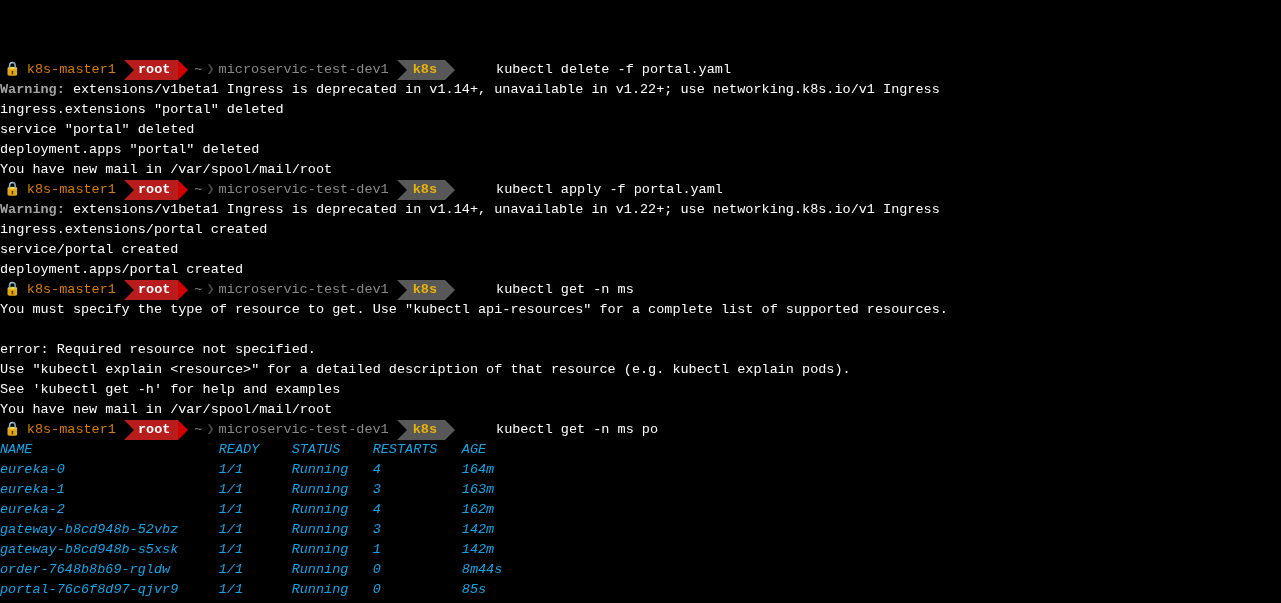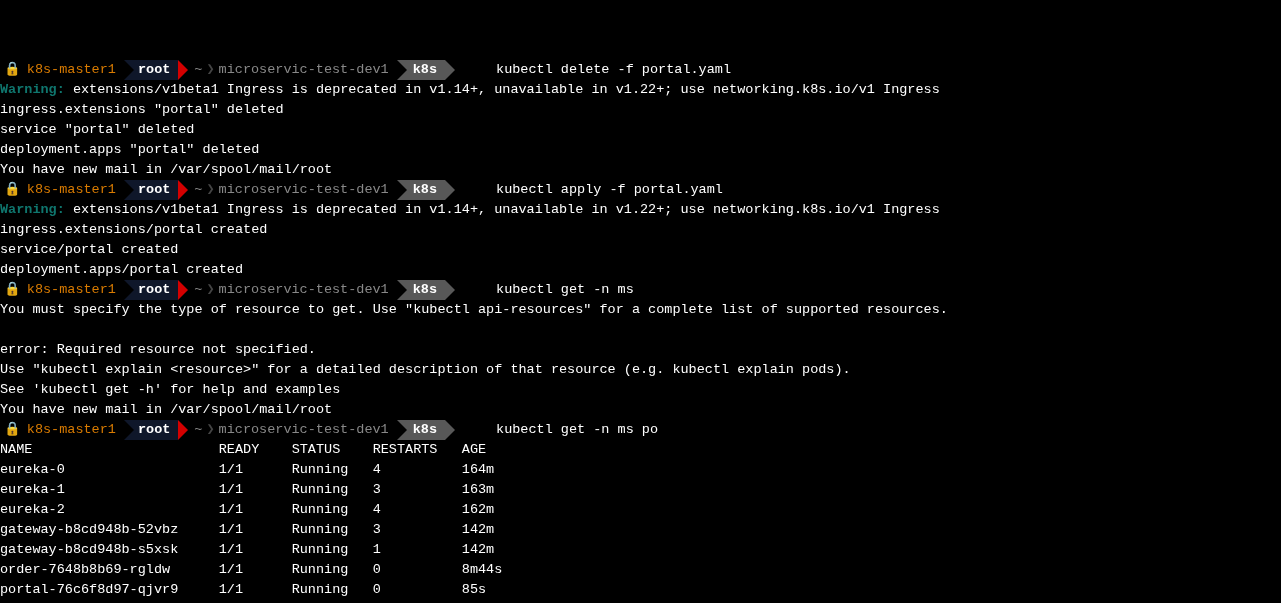--- a/index.html
+++ b/index.html
@@ -35,31 +35,31 @@
       height: 0;
       border-top: 10px solid transparent;
       border-bottom: 10px solid transparent;
       display: inline-block;
       vertical-align: top;
       position: relative;
     }
     .seg1 { background: #000; color: #d97b00; padding-left: 2px;}
     .seg1 .lock { color: #d97b00; margin-right: 6px;}
     .seg1-sep-outer { border-left: 10px solid #000; z-index:2; position: relative;}
-    .seg2 { background: #0f172a; color: #fff; font-weight: bold; padding-left: 14px; margin-left: -10px; justify-content: center;}
+    .seg2 { background: #b91c1c; color: #fff; font-weight: bold; padding-left: 14px; margin-left: -10px; justify-content: center;}
     .seg2-sep-outer { border-left: 10px solid #d40000; z-index:2; position: relative;}
     .seg3 { background: #000; color: #888; padding-left: 16px; margin-left: -10px;}
     .seg3-sep-outer { border-left: 10px solid #000; z-index:2; }
     .seg4 { background: #585858; color: #ddd; padding-left: 16px; margin-left: -10px; font-weight: bold;}
     .seg4-sep-outer { border-left: 10px solid #585858; z-index:2;}
-    .seg4 .txt { color: #ffffff; }
+    .seg4 .txt { color: #eab308; }
     .after-prompt { display: inline; color: #fff; padding-left: 2px; margin-left: 39px;}
     .chev { color: #444; margin: 0 4px; }
-    .warn { color: #0f766e; font-weight: bold; }
-    .tbl { color: #ffffff; }
+    .warn { color: #a3a3a3; font-weight: bold; }
+    .tbl { color: #0ea5e9; font-style: italic; }
     .seg-flat-start { padding-left: 4px; }
   </style>
 </head>
 <body>
 
 
 <div id="term"><span class="line"><span class="prompt"><span class="seg seg1 seg-flat-start"><span class="lock">🔒</span><span>k8s-master1</span></span><span class="sep seg1-sep-outer"></span><span class="seg seg2"><span>root</span></span><span class="sep seg2-sep-outer"></span><span class="seg seg3"><span>~</span><span class="chev">❯</span><span>microservic-test-dev1</span></span><span class="sep seg3-sep-outer"></span><span class="seg seg4"><span class="txt">k8s</span></span><span class="sep seg4-sep-outer"></span></span><span class="after-prompt">kubectl delete -f portal.yaml</span></span><span class="line"><span class="warn">Warning:</span><span> extensions/v1beta1 Ingress is deprecated in v1.14+, unavailable in v1.22+; use networking.k8s.io/v1 Ingress</span></span><span class="line">ingress.extensions "portal" deleted</span><span class="line">service "portal" deleted</span><span class="line">deployment.apps "portal" deleted</span><span class="line">You have new mail in /var/spool/mail/root</span><span class="line"><span class="prompt"><span class="seg seg1 seg-flat-start"><span class="lock">🔒</span><span>k8s-master1</span></span><span class="sep seg1-sep-outer"></span><span class="seg seg2"><span>root</span></span><span class="sep seg2-sep-outer"></span><span class="seg seg3"><span>~</span><span class="chev">❯</span><span>microservic-test-dev1</span></span><span class="sep seg3-sep-outer"></span><span class="seg seg4"><span class="txt">k8s</span></span><span class="sep seg4-sep-outer"></span></span><span class="after-prompt">kubectl apply -f portal.yaml</span></span><span class="line"><span class="warn">Warning:</span><span> extensions/v1beta1 Ingress is deprecated in v1.14+, unavailable in v1.22+; use networking.k8s.io/v1 Ingress</span></span><span class="line">ingress.extensions/portal created</span><span class="line">service/portal created</span><span class="line">deployment.apps/portal created</span><span class="line"><span class="prompt"><span class="seg seg1 seg-flat-start"><span class="lock">🔒</span><span>k8s-master1</span></span><span class="sep seg1-sep-outer"></span><span class="seg seg2"><span>root</span></span><span class="sep seg2-sep-outer"></span><span class="seg seg3"><span>~</span><span class="chev">❯</span><span>microservic-test-dev1</span></span><span class="sep seg3-sep-outer"></span><span class="seg seg4"><span class="txt">k8s</span></span><span class="sep seg4-sep-outer"></span></span><span class="after-prompt">kubectl get -n ms</span></span><span class="line">You must specify the type of resource to get. Use "kubectl api-resources" for a complete list of supported resources.</span><span class="line"></span><span class="line">error: Required resource not specified.</span><span class="line">Use "kubectl explain &lt;resource&gt;" for a detailed description of that resource (e.g. kubectl explain pods).</span><span class="line">See 'kubectl get -h' for help and examples</span><span class="line">You have new mail in /var/spool/mail/root</span><span class="line"><span class="prompt"><span class="seg seg1 seg-flat-start"><span class="lock">🔒</span><span>k8s-master1</span></span><span class="sep seg1-sep-outer"></span><span class="seg seg2"><span>root</span></span><span class="sep seg2-sep-outer"></span><span class="seg seg3"><span>~</span><span class="chev">❯</span><span>microservic-test-dev1</span></span><span class="sep seg3-sep-outer"></span><span class="seg seg4"><span class="txt">k8s</span></span><span class="sep seg4-sep-outer"></span></span><span class="after-prompt">kubectl get -n ms po</span></span><span class="line tbl">NAME                       READY    STATUS    RESTARTS   AGE</span><span class="line tbl">eureka-0                   1/1      Running   4          164m</span><span class="line tbl">eureka-1                   1/1      Running   3          163m</span><span class="line tbl">eureka-2                   1/1      Running   4          162m</span><span class="line tbl">gateway-b8cd948b-52vbz     1/1      Running   3          142m</span><span class="line tbl">gateway-b8cd948b-s5xsk     1/1      Running   1          142m</span><span class="line tbl">order-7648b8b69-rgldw      1/1      Running   0          8m44s</span><span class="line tbl">portal-76c6f8d97-qjvr9     1/1      Running   0          85s</span><span class="line tbl">product-6b4db94d75-tlwqp   1/1      Running   0          14m</span></div>
 
 
 

